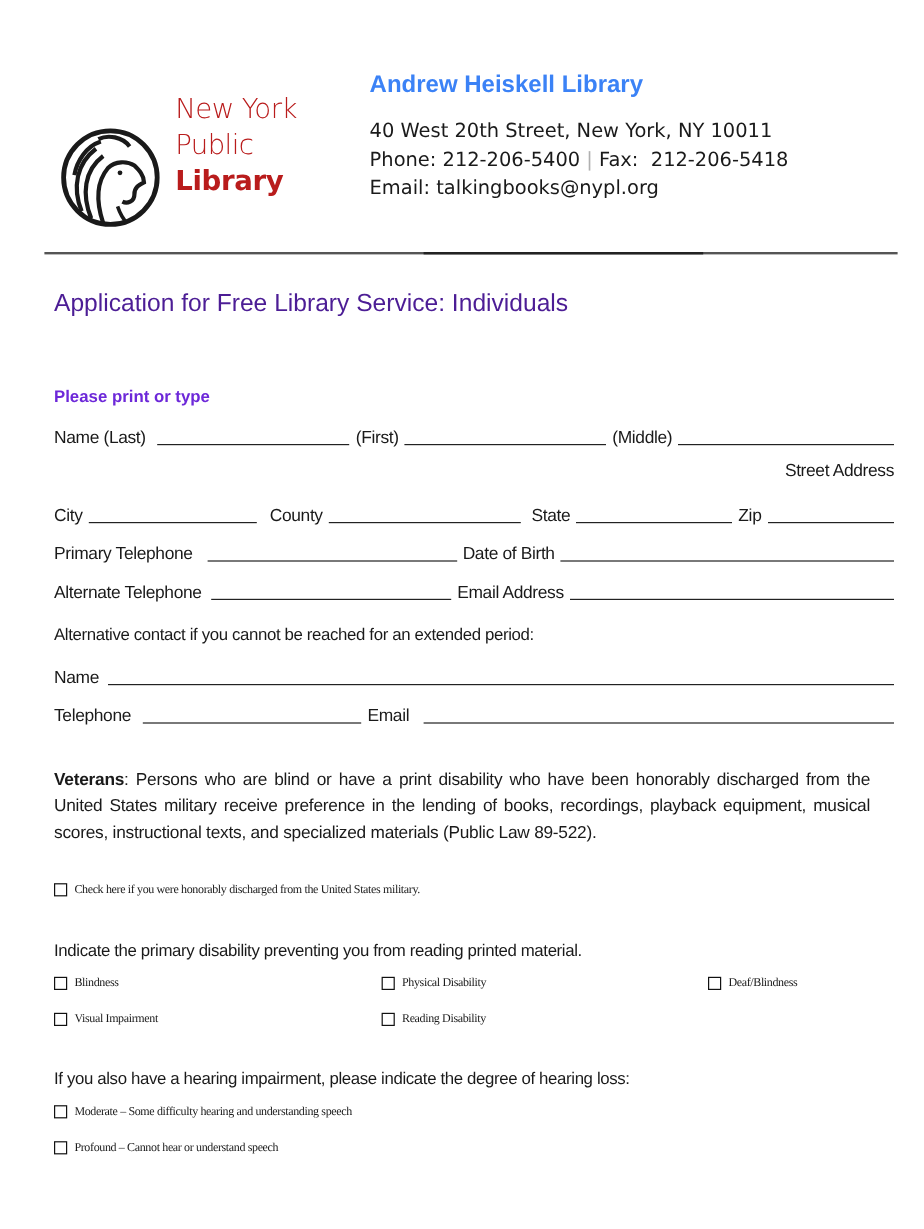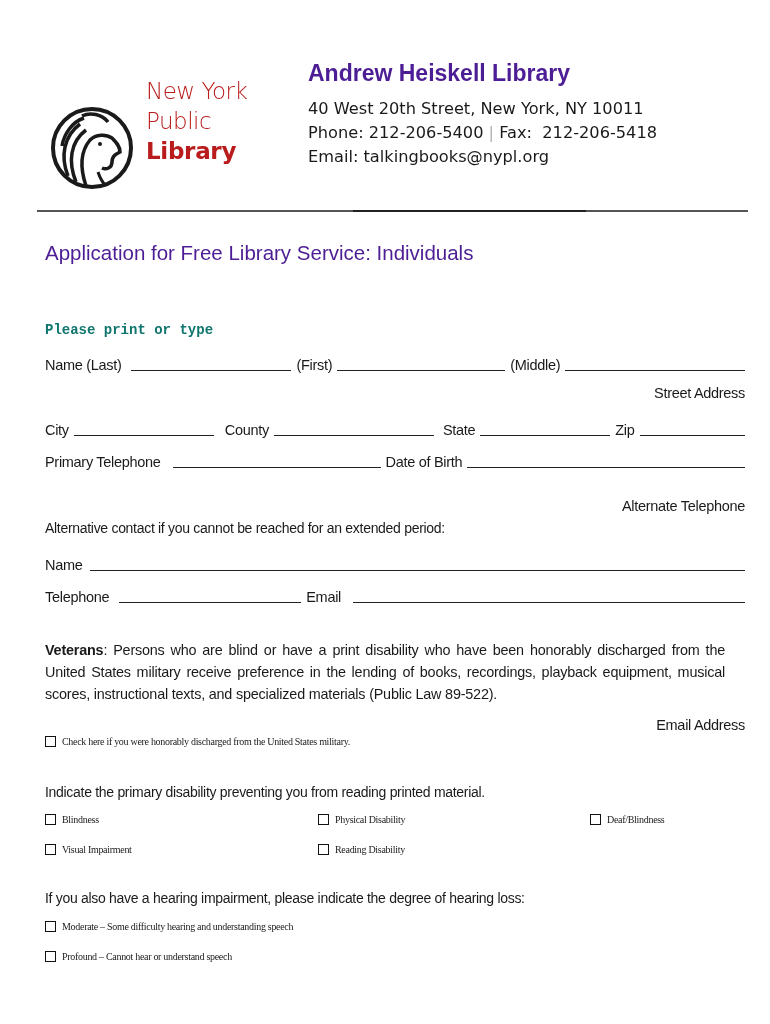--- a/index.html
+++ b/index.html
@@ -6,30 +6,30 @@
   body { width: 770px; height: 1024px; position: relative; overflow: hidden; color: #1a1a1a; }
   .abs { position: absolute; }
 
   
   .logo-lion { left: 50px; top: 106px; width: 84px; height: 84px; }
   .logo-text { left: 146px; top: 76px; font-family: "DejaVu Sans", sans-serif; color: #b91c1c; line-height: 30px; }
   .logo-text .l1, .logo-text .l2 { font-size: 23px; font-weight: 300; letter-spacing: -0.5px; display: block; }
   .logo-text .l3 { font-size: 23px; font-weight: bold; display: block; letter-spacing: -0.3px; }
 
   
-  .lib-name { left: 308px; top: 60px; font-family: "Liberation Sans", sans-serif; font-weight: bold; font-size: 23px; color: #4c1d95; }
+  .lib-name { left: 308px; top: 60px; font-family: "Liberation Sans", sans-serif; font-weight: bold; font-size: 20px; color: #3b82f6; }
   .lib-info { left: 308px; top: 97px; font-family: "DejaVu Sans", sans-serif; font-size: 16.2px; line-height: 24px; color: #1a1a1a; }
   .lib-info div { white-space: pre; }
   .sep { color: #b0b0b0; }
 
   .divider { left: 37px; top: 210px; width: 711px; height: 2px; background: #555; }
   .divider .dark { position: absolute; left: 316px; width: 233px; height: 2px; background: #222; top: 0; }
 
   .title { left: 45px; top: 241px; font-family: "Liberation Sans", sans-serif; font-weight: normal; font-size: 20.5px; color: #4c1d95; }
-  .print { left: 45px; top: 322px; font-family: Liberation Mono, monospace; font-weight: bold; font-size: 14px; color: #0f766e; }
+  .print { left: 45px; top: 322px; font-family: Liberation Sans, sans-serif; font-weight: bold; font-size: 14px; color: #6d28d9; }
 
   .row { position: absolute; left: 45px; width: 700px; font-family: "Liberation Sans", sans-serif; font-size: 14.5px; color: #1a1a1a; display: flex; align-items: flex-end; height: 20px; }
   .row .lbl { white-space: nowrap; letter-spacing: -0.3px; }
   .row .line { border-bottom: 1px solid #222; height: 14px; margin: 0 5px 2px 5px; flex: 1; }
   .row .line.last { margin-right: 0; }
 
   .para { left: 45px; top: 639px; width: 680px; font-family: "Liberation Sans", sans-serif; font-size: 14.4px; line-height: 22px; text-align: justify; letter-spacing: -0.2px; color: #1a1a1a; }
   .para b { font-weight: bold; }
 
   .text { position: absolute; left: 45px; font-family: "Liberation Sans", sans-serif; font-size: 14px; color: #1a1a1a; white-space: nowrap; letter-spacing: -0.3px; }
@@ -96,21 +96,21 @@
   <span class="line last"></span>
 </div>
 
 <div class="row" style="top:450px;">
   <span class="lbl">Primary Telephone</span>
   <span class="line" style="flex:0 0 208px; margin-left:12px;"></span>
   <span class="lbl">Date of Birth</span>
   <span class="line last"></span>
 </div>
 
-<div class="row" style="top:498px;flex-direction:column;">
+<div class="row" style="top:482px;">
   <span class="lbl">Alternate Telephone</span>
   <span class="line" style="flex:0 0 200px; margin-left:8px;"></span>
   <span class="lbl">Email Address</span>
   <span class="line last"></span>
 </div>
 
 <div class="text" style="top:520px;">Alternative contact if you cannot be reached for an extended period:</div>
 
 <div class="row" style="top:553px;">
   <span class="lbl">Name</span>

